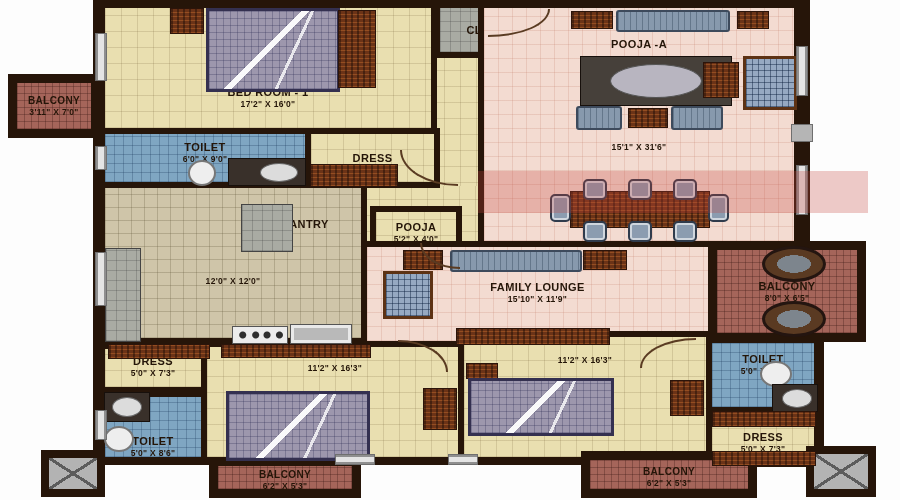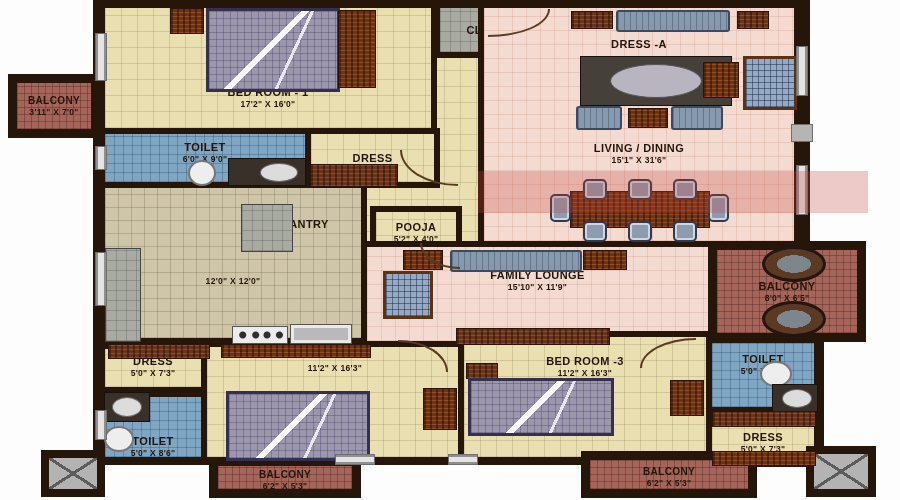--- a/index.html
+++ b/index.html
@@ -129,30 +129,29 @@
   </div>
 
   <div class="room f-gray" style="left:434px;top:2px;width:112px;height:56px;">
     <div class="lbl" style="top:16px;">
       <span class="nm">CLOSET</span>
     </div>
   </div>
 
   <div class="room f-liv" style="left:478px;top:2px;width:322px;height:245px;">
     <div class="lbl" style="top:30px;">
-      <span class="nm">DRESS -A</span>
+      <span class="nm">POOJA -A</span>
     </div>
     <div class="lbl" style="top:134px;">
-      <span class="nm">LIVING / DINING</span>
       <span class="dm">15'1" X 31'6"</span>
     </div>
   </div>
 
   <div class="room f-liv" style="left:361px;top:241px;width:353px;height:106px;">
-    <div class="lbl" style="top:22px;">
+    <div class="lbl" style="top:34px;">
       <span class="nm">FAMILY LOUNGE</span>
       <span class="dm">15'10" X 11'9"</span>
     </div>
   </div>
 
   <div class="room f-bal thick" style="left:8px;top:74px;width:92px;height:64px;">
     <div class="lbl" style="top:12px;">
       <span class="nm" style="font-size:10px;">BALCONY</span>
       <span class="dm">3'11" X 7'0"</span>
     </div>
@@ -180,21 +179,20 @@
   </div>
 
   <div class="room f-bed" style="left:201px;top:341px;width:268px;height:122px;">
     <div class="lbl" style="top:16px;">
       <span class="dm">11'2" X 16'3"</span>
     </div>
   </div>
 
   <div class="room f-bed" style="left:458px;top:331px;width:254px;height:132px;">
     <div class="lbl" style="top:18px;">
-      <span class="nm">BED ROOM -3</span>
       <span class="dm">11'2" X 16'3"</span>
     </div>
   </div>
 
   <div class="room f-toi" style="left:706px;top:337px;width:114px;height:76px;">
     <div class="lbl" style="top:10px;">
       <span class="nm">TOILET</span>
       <span class="dm">5'0" X 8'6"</span>
     </div>
   </div>

